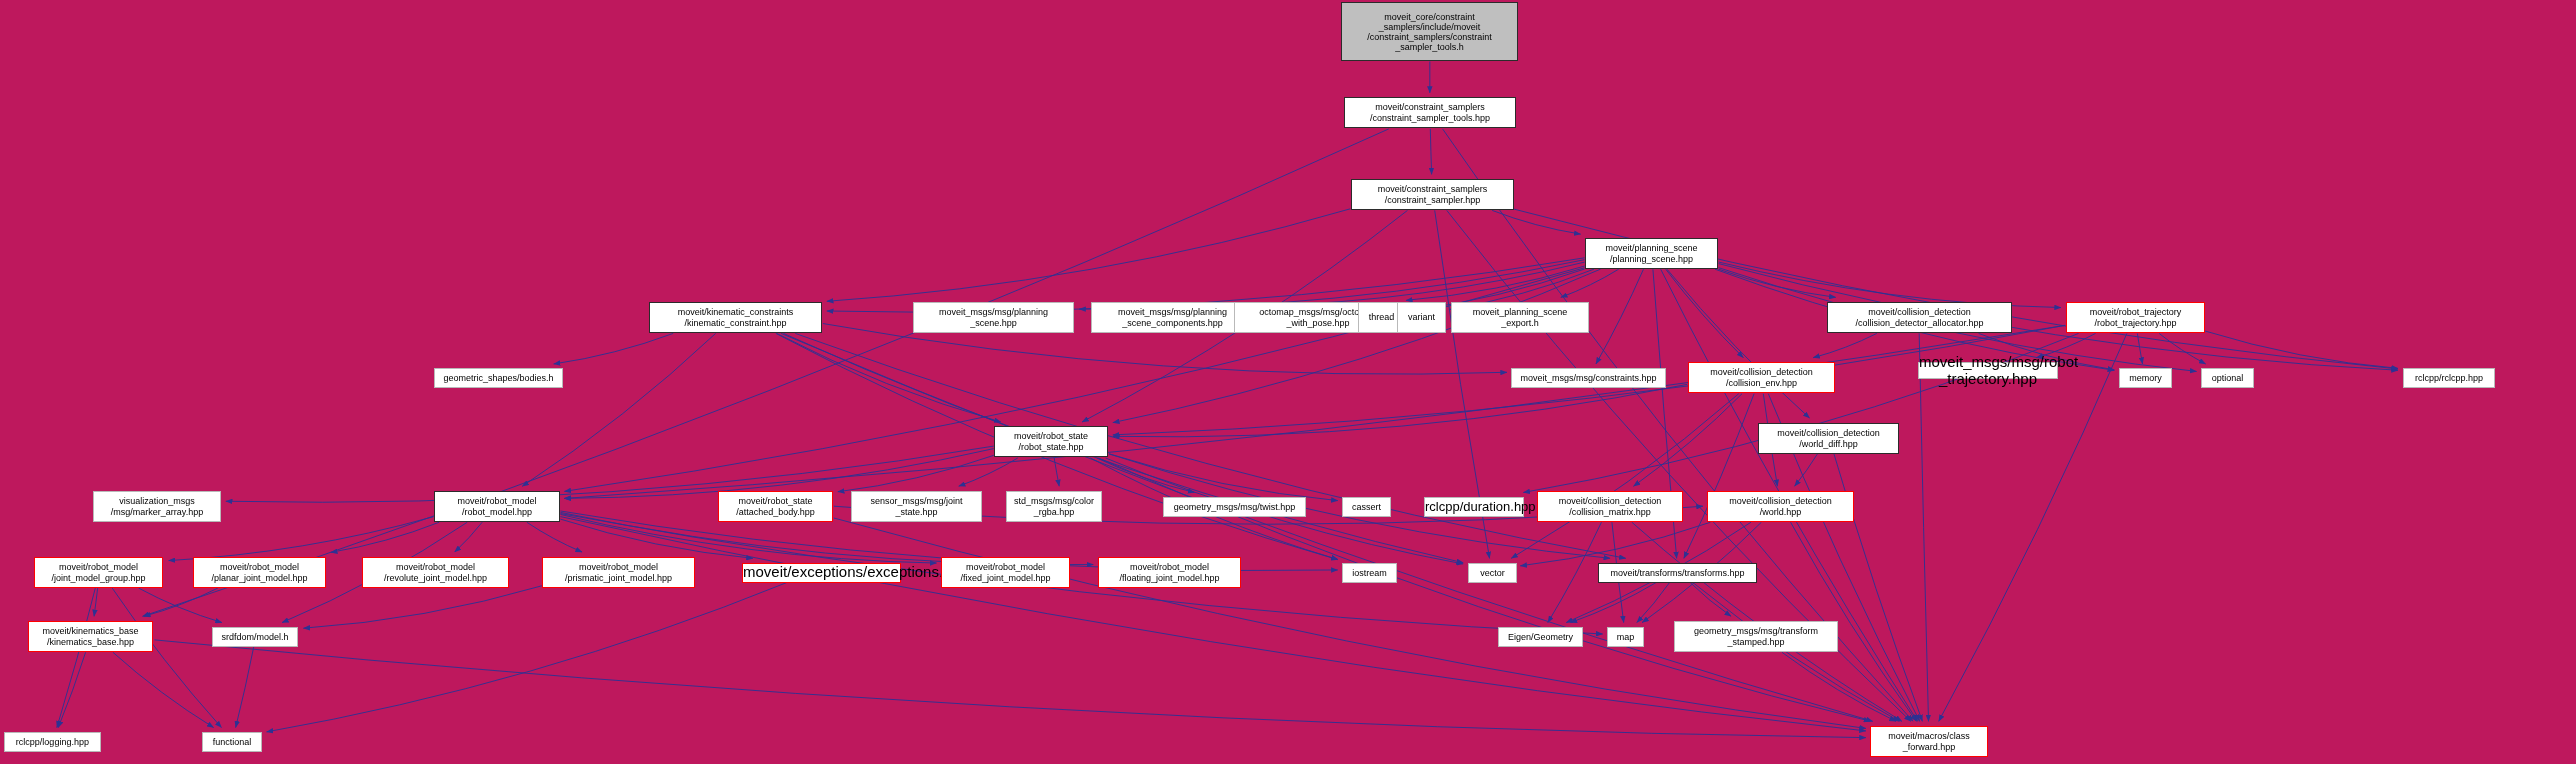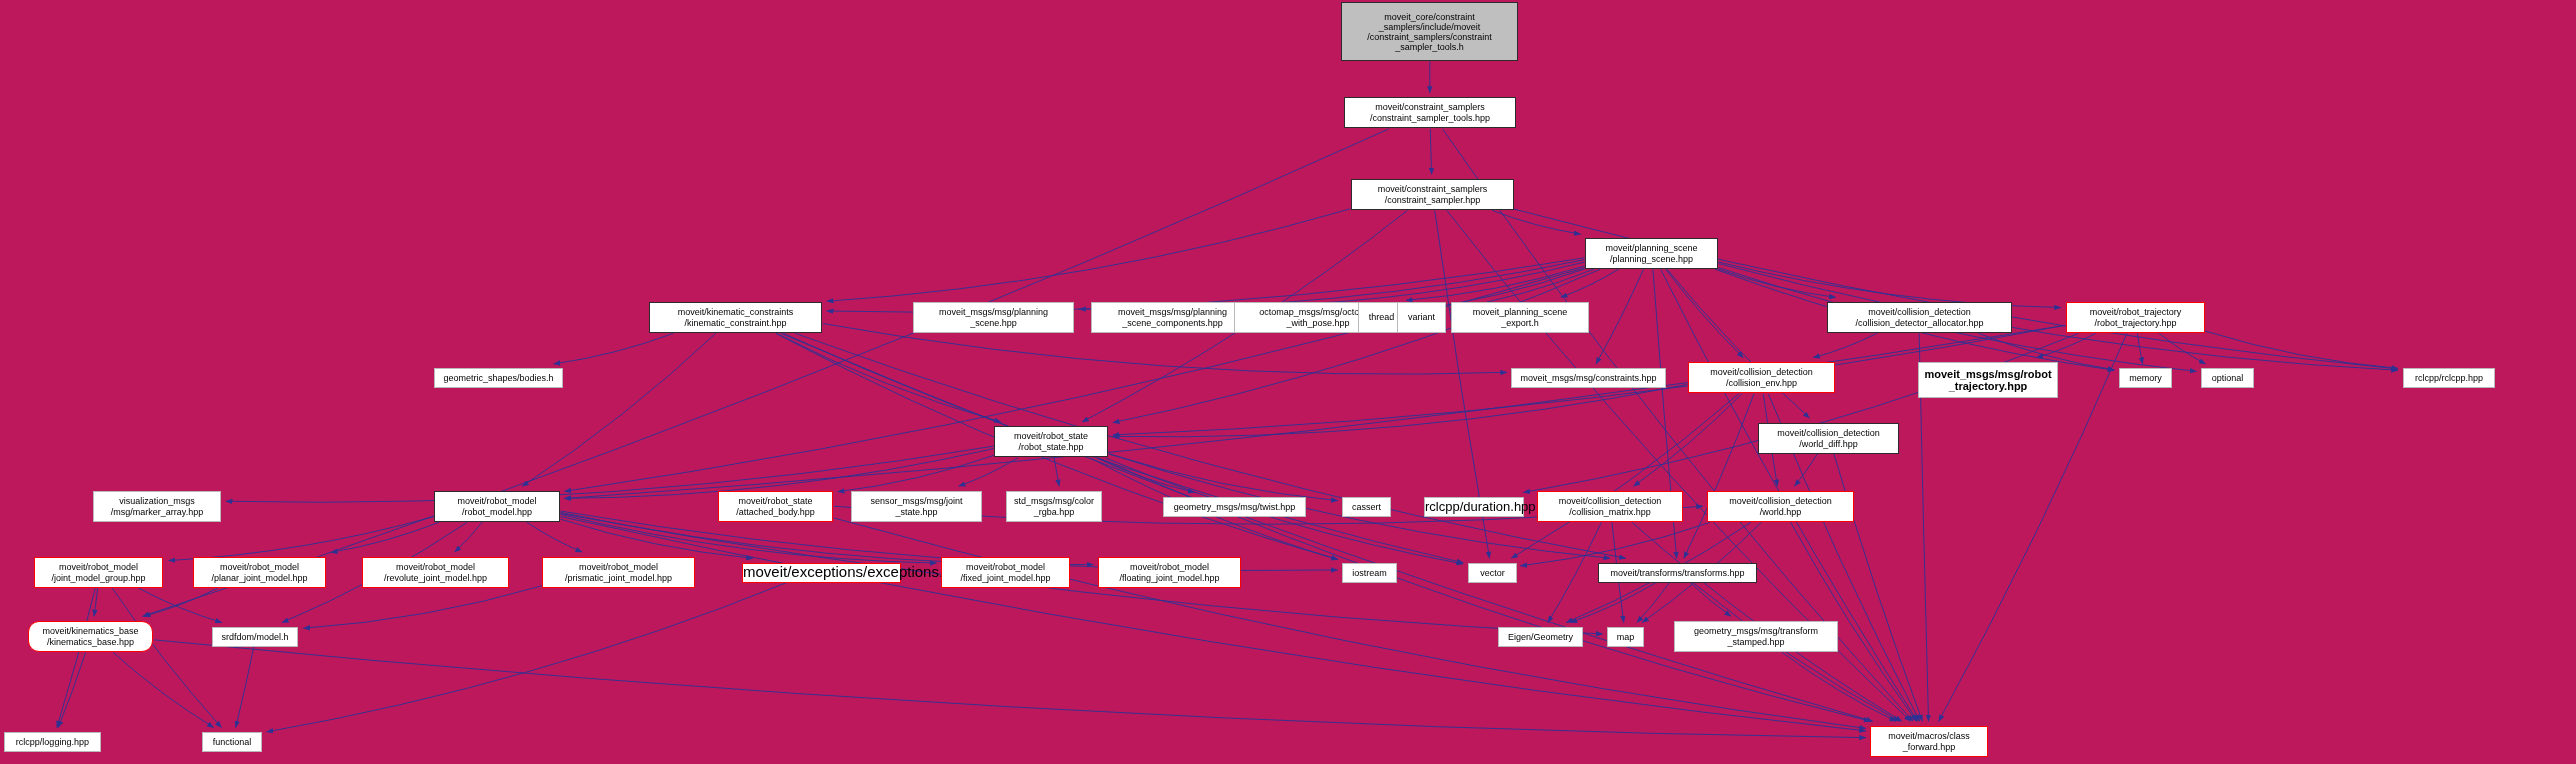--- a/index.html
+++ b/index.html
@@ -155,21 +155,21 @@
       <div class="node n-plain" style="left: 1451px; top: 302px; width: 138px; height: 31px; font-size: 9px;"><span>moveit_planning_scene
 _export.h</span></div>
       <div class="node n-bold" style="left: 1827px; top: 302px; width: 185px; height: 31px; font-size: 9px;"><span>moveit/collision_detection
 /collision_detector_allocator.hpp</span></div>
       <div class="node n-red" style="left: 2066px; top: 302px; width: 139px; height: 31px; font-size: 9px;"><span>moveit/robot_trajectory
 /robot_trajectory.hpp</span></div>
       <div class="node n-plain" style="left: 434px; top: 368px; width: 129px; height: 19.6px; font-size: 9px;"><span>geometric_shapes/bodies.h</span></div>
       <div class="node n-plain" style="left: 1511px; top: 368px; width: 155px; height: 19.6px; font-size: 9px;"><span>moveit_msgs/msg/constraints.hpp</span></div>
       <div class="node n-red" style="left: 1688px; top: 362px; width: 147px; height: 31px; font-size: 9px;"><span>moveit/collision_detection
 /collision_env.hpp</span></div>
-      <div class="node n-plain" style="left: 1918px; top: 362px; width: 140px; height: 36px; font-size: 11px; font-weight: bold;"><span>moveit_msgs/msg/robot
+      <div class="node n-plain" style="left: 1918px; top: 362px; width: 140px; height: 17px; font-size: 15px;"><span>moveit_msgs/msg/robot
 _trajectory.hpp</span></div>
       <div class="node n-plain" style="left: 2119px; top: 368px; width: 53px; height: 19.6px; font-size: 9px;"><span>memory</span></div>
       <div class="node n-plain" style="left: 2201px; top: 368px; width: 53px; height: 19.6px; font-size: 9px;"><span>optional</span></div>
       <div class="node n-plain" style="left: 2403px; top: 368px; width: 92px; height: 19.6px; font-size: 9px;"><span>rclcpp/rclcpp.hpp</span></div>
       <div class="node n-bold" style="left: 1758px; top: 423px; width: 141px; height: 31px; font-size: 9px;"><span>moveit/collision_detection
 /world_diff.hpp</span></div>
       <div class="node n-bold" style="left: 994px; top: 426px; width: 114px; height: 31px; font-size: 9px;"><span>moveit/robot_state
 /robot_state.hpp</span></div>
       <div class="node n-bold" style="left: 434px; top: 491px; width: 126px; height: 31px; font-size: 9px;"><span>moveit/robot_model
 /robot_model.hpp</span></div>
@@ -197,21 +197,21 @@
       <div class="node n-red" style="left: 542px; top: 557px; width: 153px; height: 31px; font-size: 9px;"><span>moveit/robot_model
 /prismatic_joint_model.hpp</span></div>
       <div class="node n-red" style="left: 742px; top: 563px; width: 159px; height: 19.6px; font-size: 15px;"><span>moveit/exceptions/exceptions.hpp</span></div>
       <div class="node n-red" style="left: 941px; top: 557px; width: 129px; height: 31px; font-size: 9px;"><span>moveit/robot_model
 /fixed_joint_model.hpp</span></div>
       <div class="node n-red" style="left: 1098px; top: 557px; width: 143px; height: 31px; font-size: 9px;"><span>moveit/robot_model
 /floating_joint_model.hpp</span></div>
       <div class="node n-plain" style="left: 1342px; top: 563px; width: 55px; height: 19.6px; font-size: 9px;"><span>iostream</span></div>
       <div class="node n-plain" style="left: 1468px; top: 563px; width: 49px; height: 19.6px; font-size: 9px;"><span>vector</span></div>
       <div class="node n-bold" style="left: 1598px; top: 563px; width: 159px; height: 19.6px; font-size: 9px;"><span>moveit/transforms/transforms.hpp</span></div>
-      <div class="node n-red" style="left: 28px; top: 621px; width: 125px; height: 31px; font-size: 9px; border-radius: 11px;"><span>moveit/kinematics_base
+      <div class="node n-red" style="left: 28px; top: 621px; width: 125px; height: 31px; font-size: 9px;"><span>moveit/kinematics_base
 /kinematics_base.hpp</span></div>
       <div class="node n-plain" style="left: 212px; top: 627px; width: 86px; height: 19.6px; font-size: 9px;"><span>srdfdom/model.h</span></div>
       <div class="node n-plain" style="left: 1498px; top: 627px; width: 85px; height: 19.6px; font-size: 9px;"><span>Eigen/Geometry</span></div>
       <div class="node n-plain" style="left: 1607px; top: 627px; width: 37px; height: 19.6px; font-size: 9px;"><span>map</span></div>
       <div class="node n-plain" style="left: 1674px; top: 621px; width: 164px; height: 31px; font-size: 9px;"><span>geometry_msgs/msg/transform
 _stamped.hpp</span></div>
       <div class="node n-plain" style="left: 3.9px; top: 732px; width: 97px; height: 19.6px; font-size: 9px;"><span>rclcpp/logging.hpp</span></div>
       <div class="node n-plain" style="left: 202px; top: 732px; width: 60px; height: 19.6px; font-size: 9px;"><span>functional</span></div>
       <div class="node n-red" style="left: 1870px; top: 726px; width: 118px; height: 31px; font-size: 9px;"><span>moveit/macros/class
 _forward.hpp</span></div>

